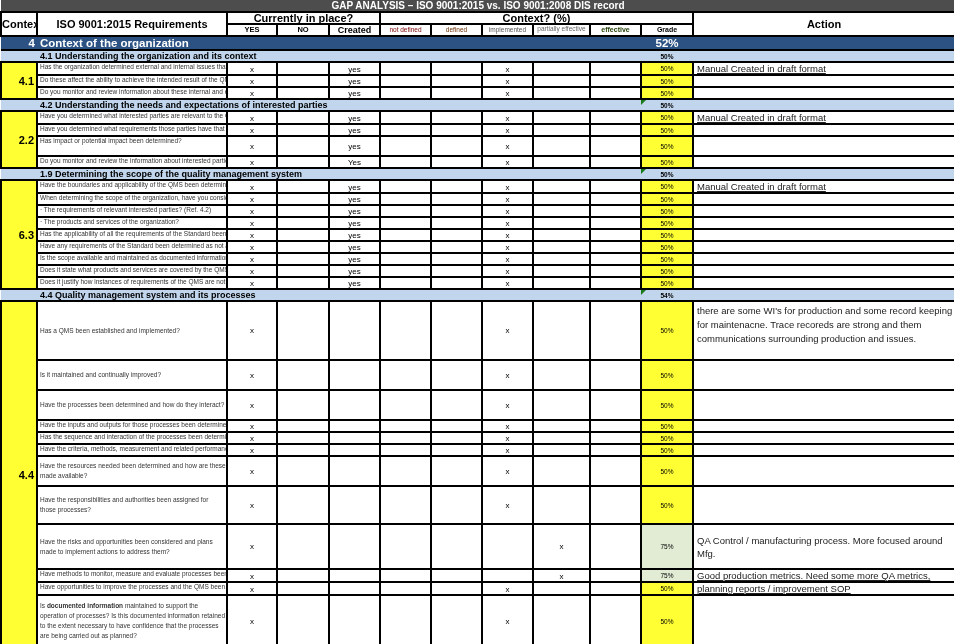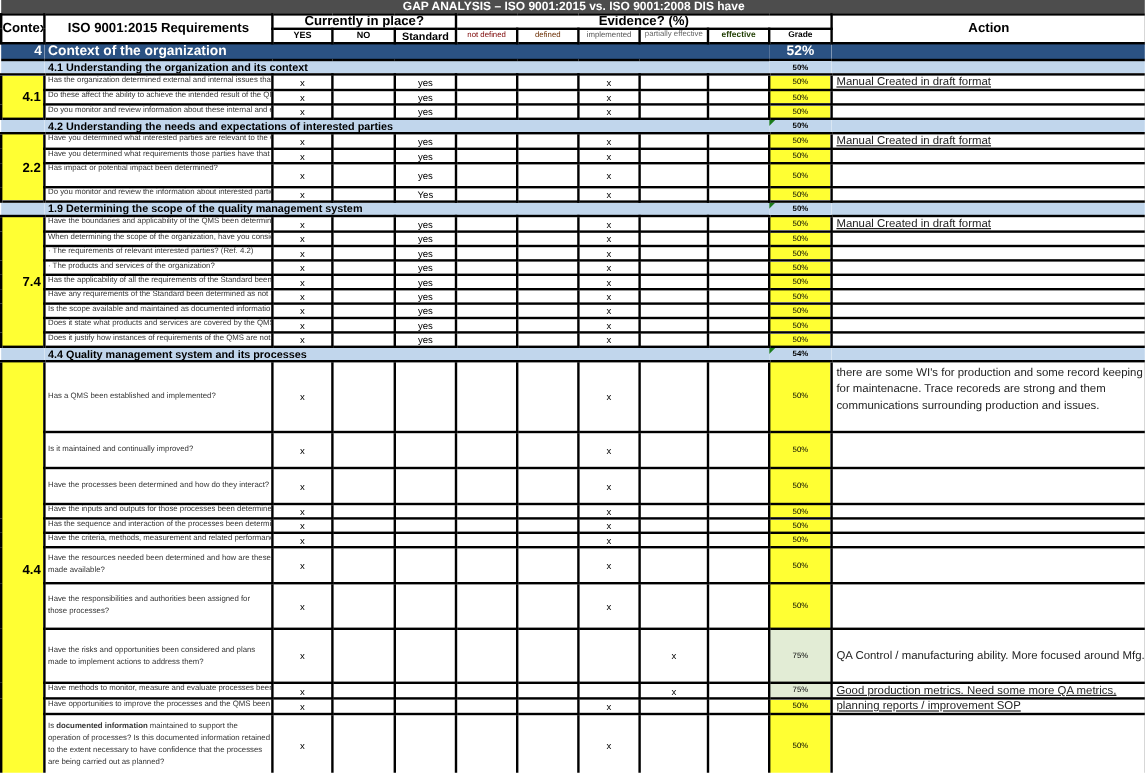--- a/index.html
+++ b/index.html
@@ -51,33 +51,33 @@
     <col style="width:51px">
         <col style="width:51px">
         <col style="width:51px">
         <col style="width:57px">
         <col style="width:51px">
         <col style="width:52px">
         <col style="width:262px">
   </colgroup>
   <tbody id="tbody">
     <tr class="title-row">
-      <td colspan="12">GAP ANALYSIS  –   ISO 9001:2015 vs. ISO 9001:2008      DIS have</td>
+      <td colspan="12">GAP ANALYSIS  –   ISO 9001:2015 vs. ISO 9001:2008      DIS record</td>
     </tr>
     <tr class="hdr h1">
       <td rowspan="2" class="c-clause">Context</td>
       <td rowspan="2" class="c-req">ISO 9001:2015 Requirements</td>
       <td colspan="3">Currently in place?</td>
-      <td colspan="6">Evidence? (%)</td>
+      <td colspan="6">Context? (%)</td>
       <td rowspan="2" class="c-action">Action</td>
     </tr>
     <tr class="hdr h2">
       <td>YES</td>
       <td>NO</td>
-      <td style="font-size:9px">Standard</td>
+      <td style="font-size:9px">Created</td>
       <td class="lvl-nd">not defined</td>
       <td class="lvl-d">defined</td>
       <td class="lvl-i">implemented</td>
       <td class="lvl-p" style="white-space:normal">partially effective</td>
       <td class="lvl-e">effective</td>
       <td class="lvl-g">Grade</td>
     </tr>
     <tr class="sec">
       <td class="num">4</td>
       <td colspan="9" class="ttl">Context of the organization</td>
@@ -189,21 +189,21 @@
           <td class="grade">50%</td>
           <td class="action" style="vertical-align: bottom;"></td>
         </tr>
         <tr class="sub">
           <td></td>
           <td colspan="9" class="ttl">1.9 Determining the scope of the quality management system</td>
           <td class="grade"><span class="tri"></span><span>50%</span></td>
           <td></td>
         </tr>
         <tr class="q" style="height: 12px;">
-          <td rowspan="9" class="clausecell">7.4</td>
+          <td rowspan="9" class="clausecell">6.3</td>
           <td class="req" style="white-space: nowrap; line-height: 8px; vertical-align: top;">Have the boundaries and applicability of the QMS been determined to establish its scope?</td>
           <td class="mark" style="vertical-align: bottom; line-height: 9px;">x</td>
           <td class="mark" style="vertical-align: bottom; line-height: 9px;"></td>
           <td class="mark" style="vertical-align: bottom; line-height: 9px;">yes</td>
           <td class="mark" style="vertical-align: bottom; line-height: 9px;"></td>
           <td class="mark" style="vertical-align: bottom; line-height: 9px;"></td>
           <td class="mark" style="vertical-align: bottom; line-height: 9px;">x</td>
           <td class="mark" style="vertical-align: bottom; line-height: 9px;"></td>
           <td class="mark" style="vertical-align: bottom; line-height: 9px;"></td>
           <td class="grade">50%</td>
@@ -428,21 +428,21 @@
           <td class="req" style="line-height: 10px;">Have the risks and opportunities been considered and plans made to implement actions to address them?</td>
           <td class="mark">x</td>
           <td class="mark"></td>
           <td class="mark"></td>
           <td class="mark"></td>
           <td class="mark"></td>
           <td class="mark"></td>
           <td class="mark">x</td>
           <td class="mark"></td>
           <td class="grade p75">75%</td>
-          <td class="action" style="vertical-align: middle;">QA Control / manufacturing ability.  More focused around Mfg.</td>
+          <td class="action" style="vertical-align: middle;">QA Control / manufacturing process.  More focused around Mfg.</td>
         </tr>
         <tr class="q" style="height: 12px;">
           <td class="req" style="white-space: nowrap; line-height: 8px; vertical-align: top;">Have methods to monitor, measure and evaluate processes been determined?</td>
           <td class="mark" style="vertical-align: bottom; line-height: 9px;">x</td>
           <td class="mark" style="vertical-align: bottom; line-height: 9px;"></td>
           <td class="mark" style="vertical-align: bottom; line-height: 9px;"></td>
           <td class="mark" style="vertical-align: bottom; line-height: 9px;"></td>
           <td class="mark" style="vertical-align: bottom; line-height: 9px;"></td>
           <td class="mark" style="vertical-align: bottom; line-height: 9px;"></td>
           <td class="mark" style="vertical-align: bottom; line-height: 9px;">x</td>

